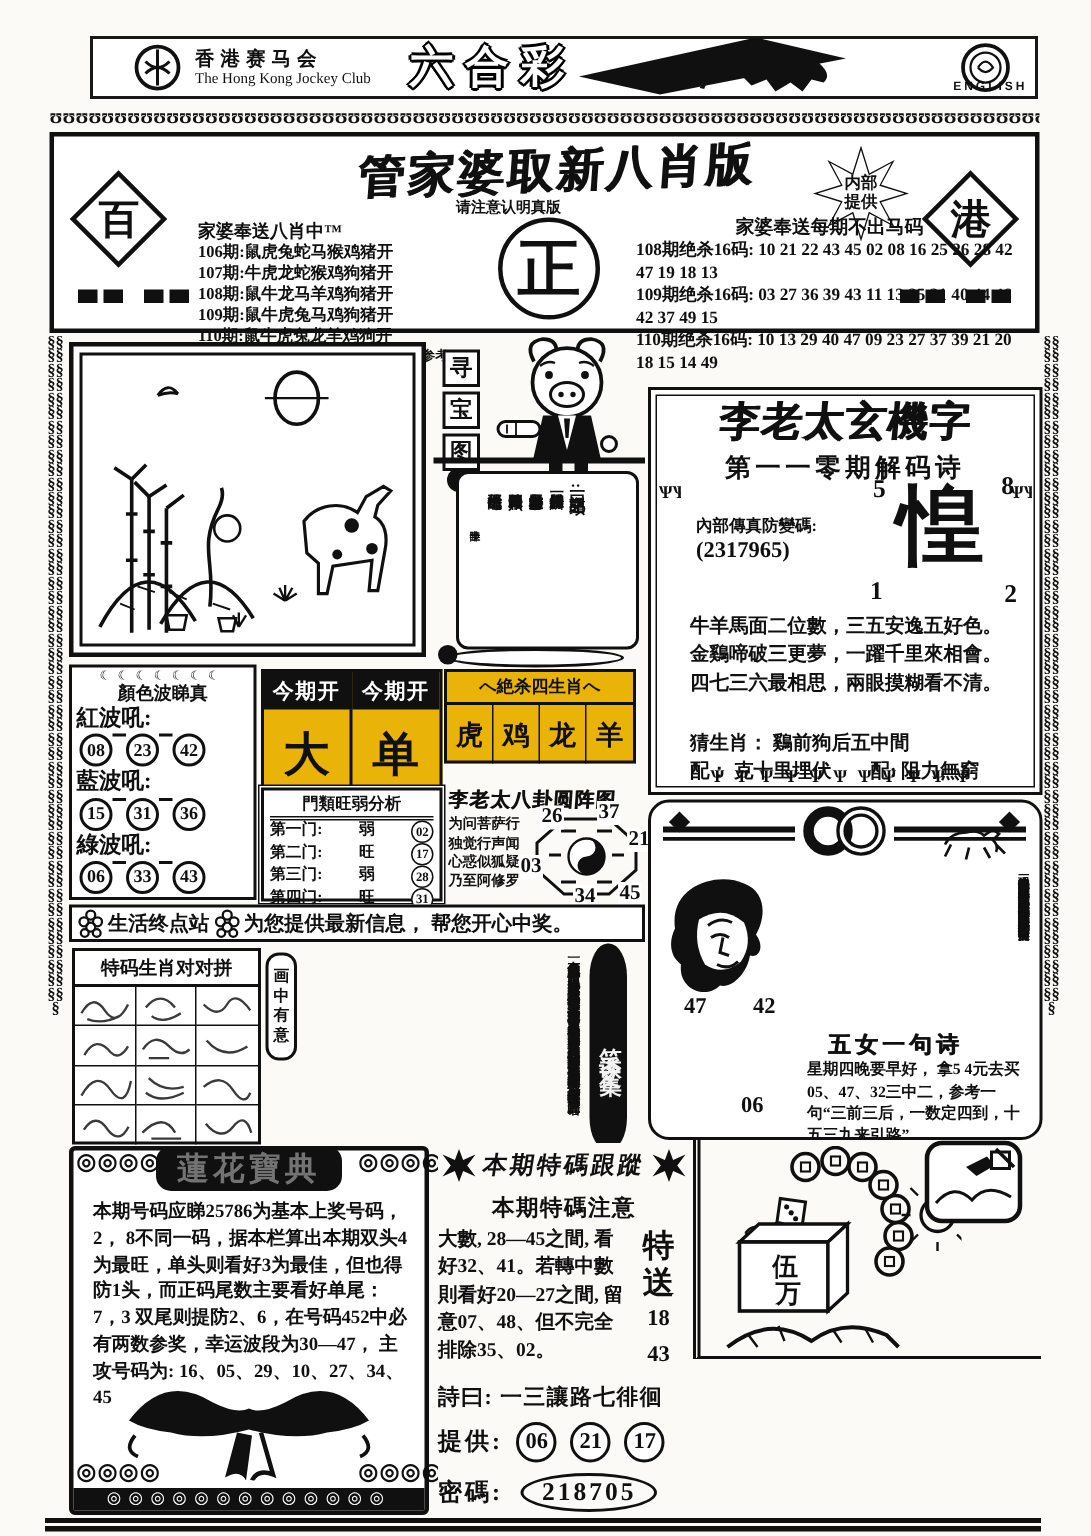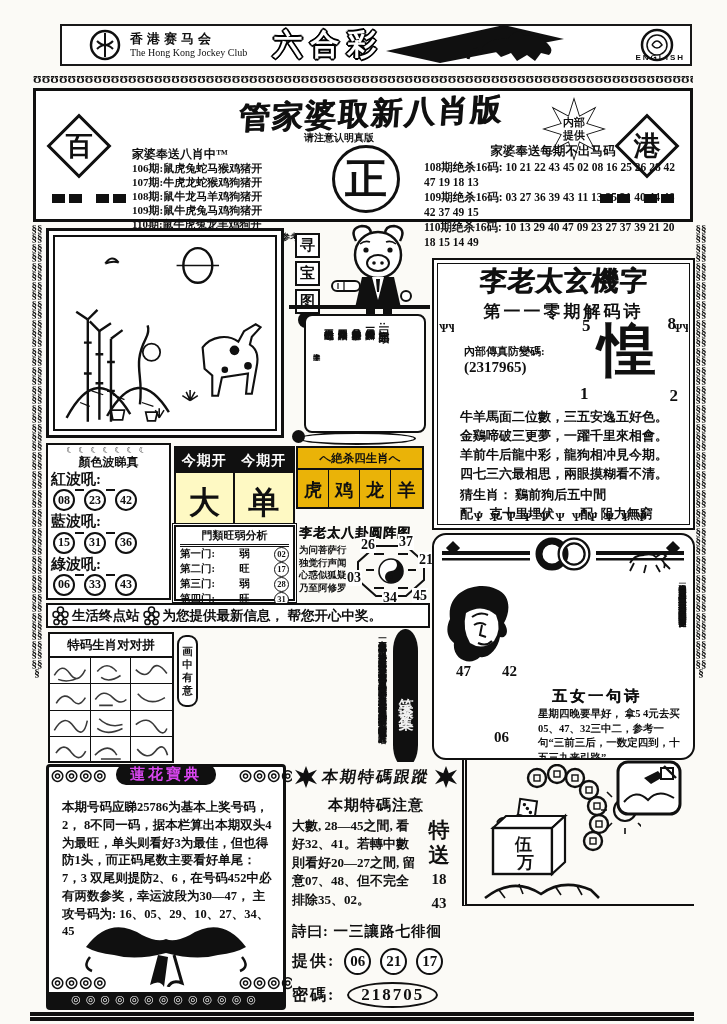--- a/index.html
+++ b/index.html
@@ -83,21 +83,21 @@
   .mguess{position:absolute;left:26px;top:226px;font-size:13px;font-weight:900}
   .mpair{position:absolute;left:26px;top:245px;right:22px;display:flex;gap:26px;font-size:13px;font-weight:900}
   
   .waves{position:absolute;left:46px;top:443px;width:125px;height:157px;border:2.5px solid #101010;background:#fff;padding:2px 3px;overflow:hidden}
   .waves .ttl{font-size:12px;font-weight:900;text-align:center;white-space:nowrap}
   .waves .moons{font-size:9px;letter-spacing:4px;text-align:center;line-height:.8;overflow:hidden;white-space:nowrap}
   .wrow .lb{font-size:15px;font-weight:900;line-height:1.15}
   .wrow .ns{display:flex;align-items:flex-start;margin:1px 0 2px 2px}
   .wrow .num{width:22px;height:22px;font-size:12px}
   
-  .today{position:absolute;left:174px;top:446px;width:121px;height:88px;border:2.5px solid #101010;background:#fef9c3;
+  .today{position:absolute;left:174px;top:446px;width:121px;height:88px;border:2.5px solid #101010;background:#eab308;
          display:grid;grid-template-columns:1fr 1fr;grid-template-rows:25px 1fr}
   .today .h{background:#101010;color:#fff;font-size:14px;font-weight:900;display:flex;align-items:center;justify-content:center;letter-spacing:1px}
   .today .val{display:flex;align-items:center;justify-content:center;font-size:31px;font-weight:900}
   .today .h:first-child,.today .val.left{border-right:2px solid #101010}
   .kill{position:absolute;left:296px;top:446px;width:128px;height:63px;border:2.5px solid #101010;background:#eab308}
   .kill .h{font-size:11.5px;font-weight:900;text-align:center;border-bottom:2px solid #101010;line-height:20px;white-space:nowrap}
   .kill .cells{display:grid;grid-template-columns:repeat(4,1fr);height:calc(100% - 20px)}
   .kill .cells span{display:flex;align-items:center;justify-content:center;font-size:18px;font-weight:900;border-right:1.5px solid #101010}
   .kill .cells span:last-child{border-right:none}
   .gates{position:absolute;left:174px;top:525px;width:121px;height:76px;border:2px solid #101010;box-shadow:0 0 0 1px #fff,0 0 0 2px #101010;background:#fff;padding:1px 4px}
@@ -128,22 +128,22 @@
           font-size:15px;font-weight:900;letter-spacing:6px}
   
   .oxbox{position:absolute;left:432px;top:533px;width:263px;height:227px;border:2.5px solid #101010;border-radius:14px;background:#fff;overflow:hidden}
   .oxnum{position:absolute;font-size:15px;font-weight:bold}
   .oxtxt{position:absolute;left:118px;top:44px;right:6px;height:106px;writing-mode:vertical-rl;
          font-size:7.5px;line-height:1.35;font-weight:600;overflow:hidden}
   .vtitle{position:absolute;left:118px;top:152px;font-size:15px;font-weight:900;letter-spacing:3px;text-shadow:.6px 0 #101010}
   .verse{position:absolute;left:104px;top:172px;right:8px;font-size:10.5px;font-weight:600;line-height:1.4}
   
   .lotus{position:absolute;left:46px;top:764px;width:240px;height:246px;border:3px solid #101010;border-radius:4px;background:#fff}
-  .lotus .ttl{position:absolute;top:-3px;left:50%;transform:translateX(-50%);background:#101010;color:#d946ef;
-              font-size:15px;font-weight:900;letter-spacing:3px;padding:1px 14px;border-radius:10px;white-space:nowrap}
+  .lotus .ttl{position:absolute;top:-3px;left:50%;transform:translateX(-50%);background:#101010;color:#737373;
+              font-size:21px;font-weight:900;letter-spacing:3px;padding:1px 14px;border-radius:10px;white-space:nowrap}
   .lotus .coins{position:absolute;font-size:15px;letter-spacing:1px;line-height:.9;font-weight:bold;width:42px}
   .lotus .txt{position:absolute;top:32px;left:13px;right:10px;font-size:12.5px;font-weight:700;line-height:1.42}
   .lotus .foot{position:absolute;bottom:0;left:0;right:0;height:15px;background:#101010;color:#fff;overflow:hidden;
                text-align:center;font-size:11px;letter-spacing:5px;line-height:15px}
   
   .track{position:absolute;left:292px;top:762px;width:168px;height:248px;background:#fbfaf6}
   .track .ttlrow{display:flex;align-items:center;justify-content:center;gap:5px;margin-top:4px}
   .track .ttl{font-size:16px;font-weight:900;letter-spacing:2px;transform:skewX(-9deg);white-space:nowrap}
   .track .notice{font-size:15px;font-weight:900;text-align:center;margin-top:8px;letter-spacing:1px}
   .track .bodyrow{display:flex;margin-top:2px}
@@ -334,21 +334,20 @@
     <div class="bigglyph">
       <span class="n" style="left:2px;top:-4px">5</span>
       <span class="n" style="right:0;top:-6px">8</span>
       <span class="n" style="left:0;bottom:-4px">1</span>
       <span class="n" style="right:-2px;bottom:-6px">2</span>
       <span class="g">惶</span>
     </div>
     <div class="mpoem">
         <div>牛羊馬面二位數，三五安逸五好色。</div>
         <div>金鷄啼破三更夢，一躍千里來相會。</div>
-        <div>羊前牛后龍中彩，龍狗相冲見今期。</div>
         <div>四七三六最相思，兩眼摸糊看不清。</div>
       </div>
     <div class="mguess">猜生肖： 鷄前狗后五中間</div>
     <div class="mpair">
       <span>配： 克十里埋伏</span>
       <span>配: 阻力無窮</span>
     </div>
   </div>
 
   <div class="waves">

